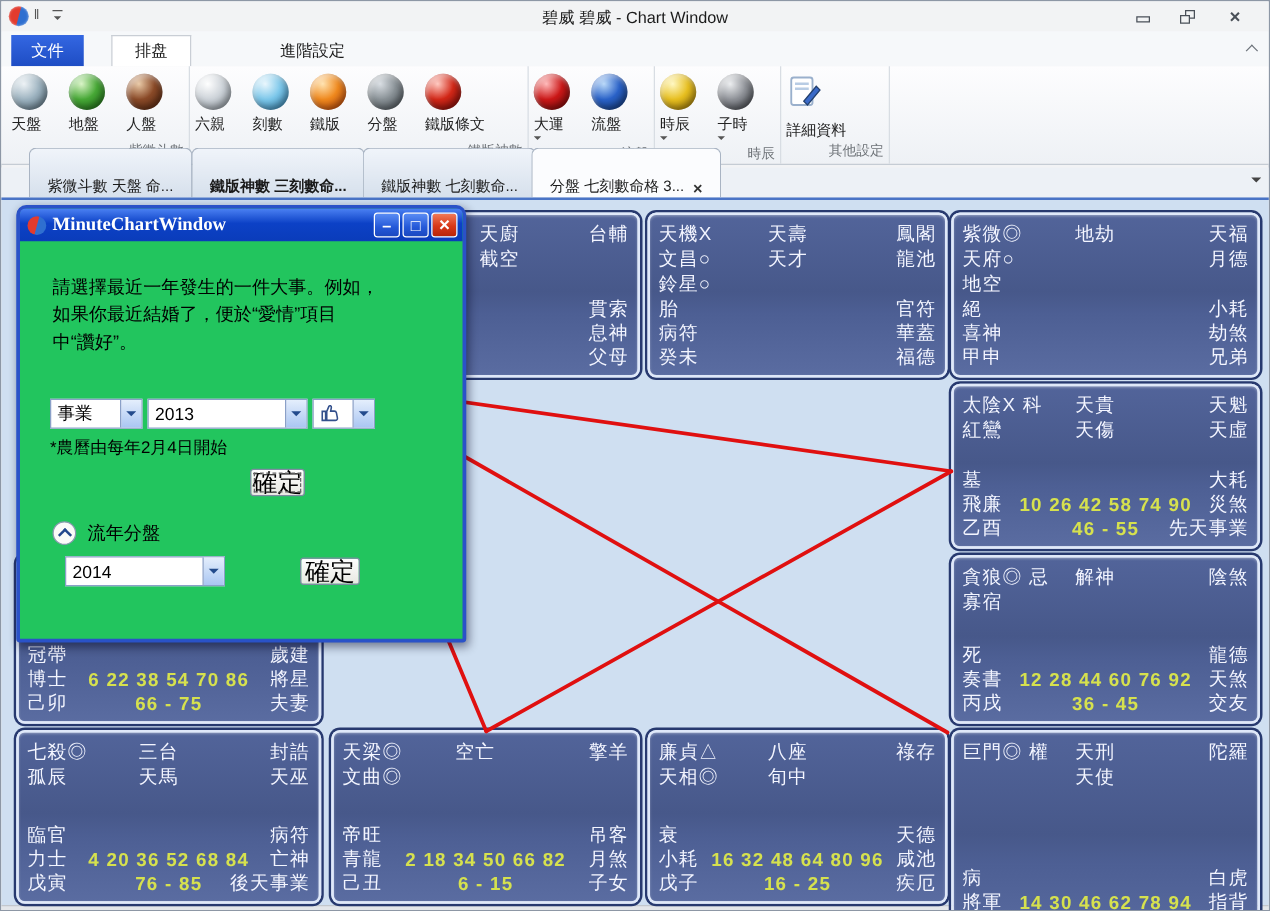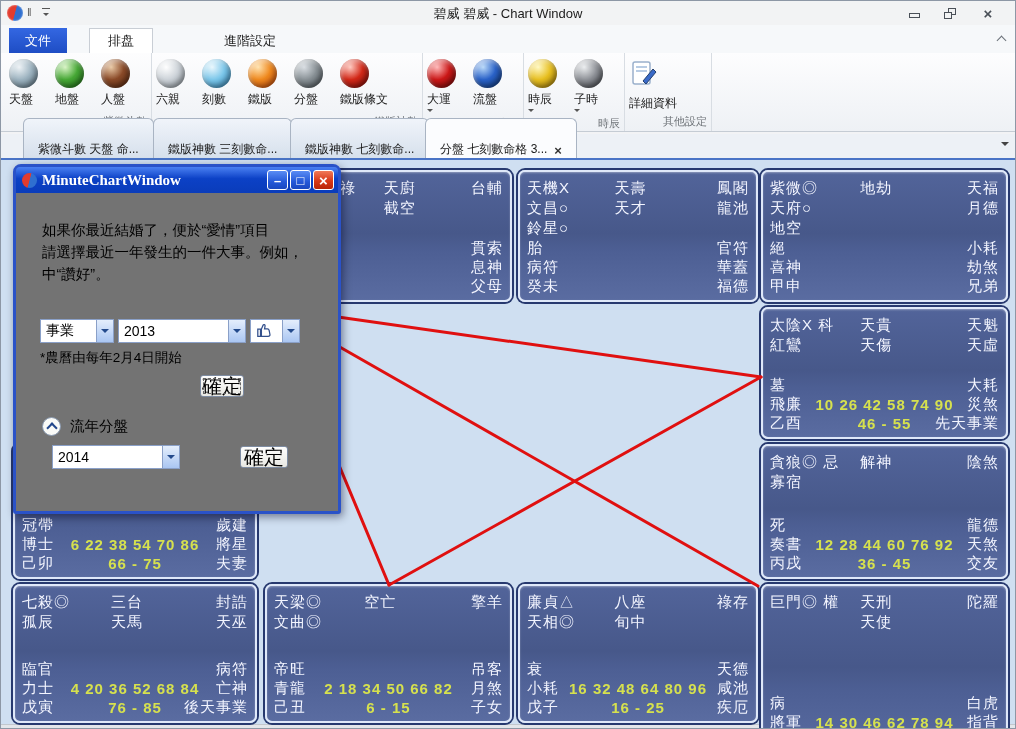--- a/index.html
+++ b/index.html
@@ -77,22 +77,22 @@
     color:#f3f5ff;font-size:15px;letter-spacing:1px;}
   .cell .col{position:absolute;top:6px;line-height:20px;white-space:pre;}
   .cell .sl{left:7px;} .cell .sm{left:40%;} .cell .sr{right:7px;text-align:right;}
   .cell.indent-left .sl{left:30%;} .cell.indent-left .sm{left:48%;}
   .cell .bl{position:absolute;left:7px;bottom:5px;line-height:19px;}
   .cell .br{position:absolute;right:7px;bottom:5px;line-height:19px;text-align:right;}
   .cell .nums{position:absolute;bottom:24px;left:50%;transform:translateX(-50%);color:#d6e14e;font-weight:bold;white-space:nowrap;}
   .cell .range{position:absolute;bottom:5px;left:50%;transform:translateX(-50%);color:#d6e14e;font-weight:bold;white-space:nowrap;}
 
   
-  #dialog{position:absolute;left:12px;top:4px;width:328px;height:350px;z-index:5;border:3px solid #2a52c8;
-    border-radius:8px 8px 3px 3px;background:#737373;box-shadow:2px 3px 8px rgba(0,0,30,.45);}
+  #dialog{position:absolute;left:12px;top:4px;width:360px;height:350px;z-index:5;border:3px solid #2a52c8;
+    border-radius:8px 8px 3px 3px;background:#22c55e;box-shadow:2px 3px 8px rgba(0,0,30,.45);}
   #dlg-title{position:absolute;left:0;top:0;right:0;height:26px;border-radius:4px 4px 0 0;
     background:linear-gradient(#4a80f2,#0c41c6 45%,#0a3cba);display:flex;align-items:center;padding:0 4px;}
   #dlg-icon{width:15px;height:15px;border-radius:50%;background:linear-gradient(105deg,#e23b2e 0 48%,#2f6fd0 52% 100%);margin:0 5px 0 2px;}
   #dlg-title-text{color:#fff;font-family:"Liberation Serif",serif;font-weight:bold;font-size:15px;flex:1;}
   .dlgbtn{width:21px;height:20px;margin-left:2px;border:1px solid #fff;border-radius:3px;color:#fff;
     display:flex;align-items:center;justify-content:center;font-size:13px;font-weight:bold;
     background:linear-gradient(#5a8cf4,#2458d8 60%,#1a48c0);}
   .dlgbtn.close{background:linear-gradient(#f07a58,#d83818 55%,#b82408);font-size:15px;}
   #dlg-msg{position:absolute;left:26px;top:52px;font-size:14.5px;color:#000;line-height:22px;}
   .combo{position:absolute;height:24px;background:#fff;border:1px solid #8aa0c8;display:flex;align-items:center;}
@@ -232,21 +232,21 @@
         </div>
         <div class="grouplabel">其他設定</div>
       </div>
     </div>
 
   <div id="tabbar">
     <div id="tab-overflow"></div>
   <div class="dtab" style="left: 22px;">
         <span>紫微斗數 天盤 命...</span>
       </div>
-      <div class="dtab" style="left: 152px;">
+      <div class="dtab" style="left: 152px; font-weight: bold;">
         <span>鐵版神數 三刻數命...</span>
       </div>
       <div class="dtab" style="left: 289px;">
         <span>鐵版神數 七刻數命...</span>
       </div>
       <div class="dtab active" style="left: 424px;">
         <span>分盤 七刻數命格 3...</span>
         <span class="close">×</span>
       </div>
     </div>
@@ -261,22 +261,22 @@
 
     <div id="dialog">
       <div id="dlg-title">
         <div id="dlg-icon"></div>
         <div id="dlg-title-text">MinuteChartWindow</div>
         <div class="dlgbtn">–</div>
         <div class="dlgbtn">□</div>
         <div class="dlgbtn close">×</div>
       </div>
       <div id="dlg-msg">
+        <div>請選擇最近一年發生的一件大事。例如，</div>
         <div>如果你最近結婚了，便於“愛情”項目</div>
-        <div>請選擇最近一年發生的一件大事。例如，</div>
         <div>中“讚好”。</div>
       </div>
       <div id="combo-cat" class="combo">
         <span class="val">事業</span>
         <span class="arr"></span>
       </div>
       <div id="combo-year" class="combo">
         <span class="val">2013</span>
         <span class="arr"></span>
       </div>

